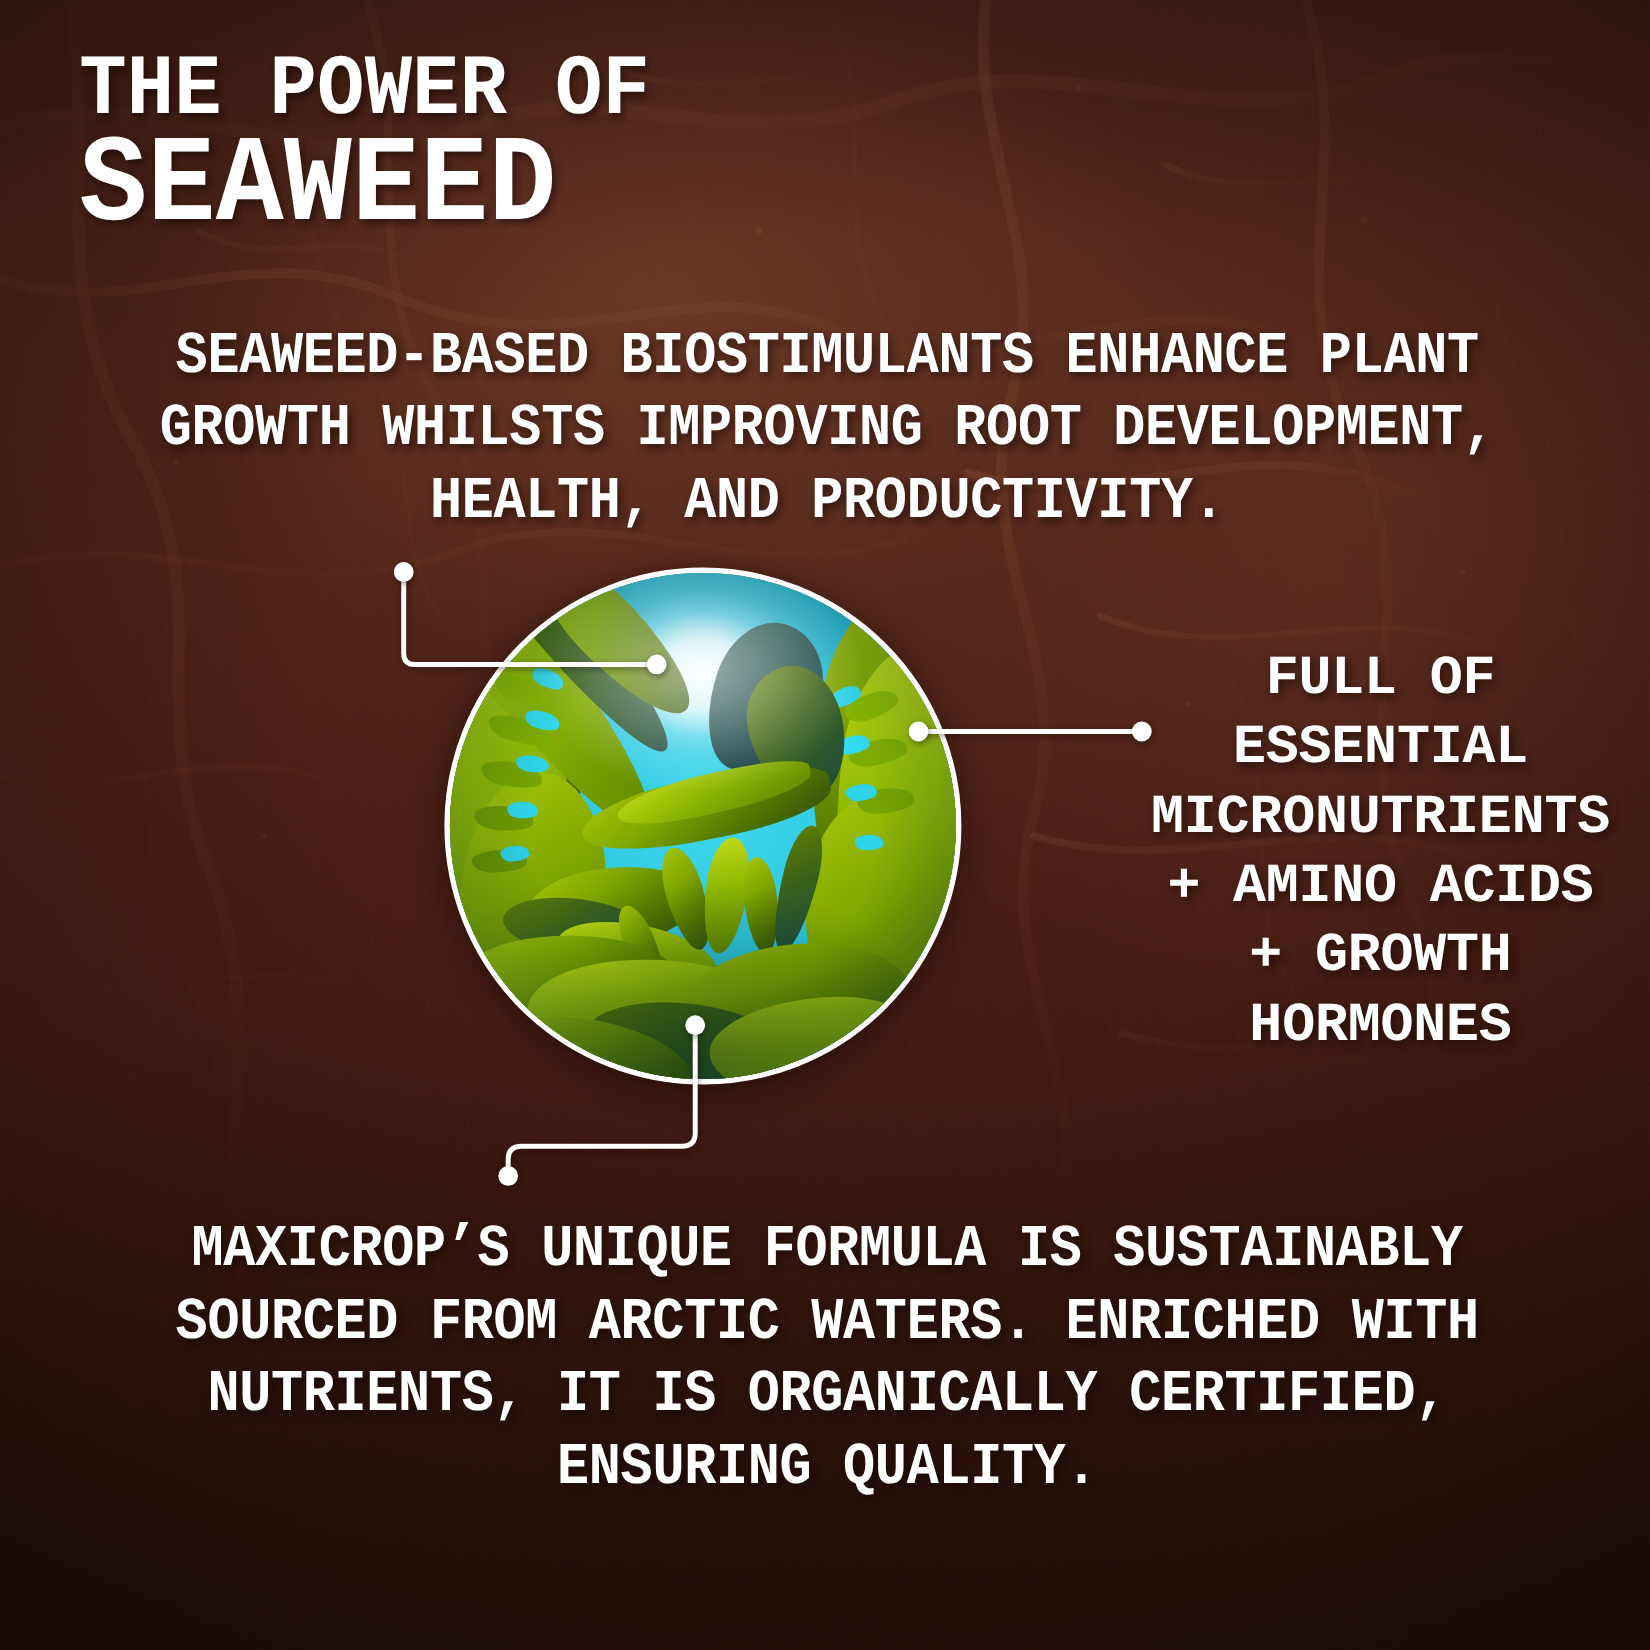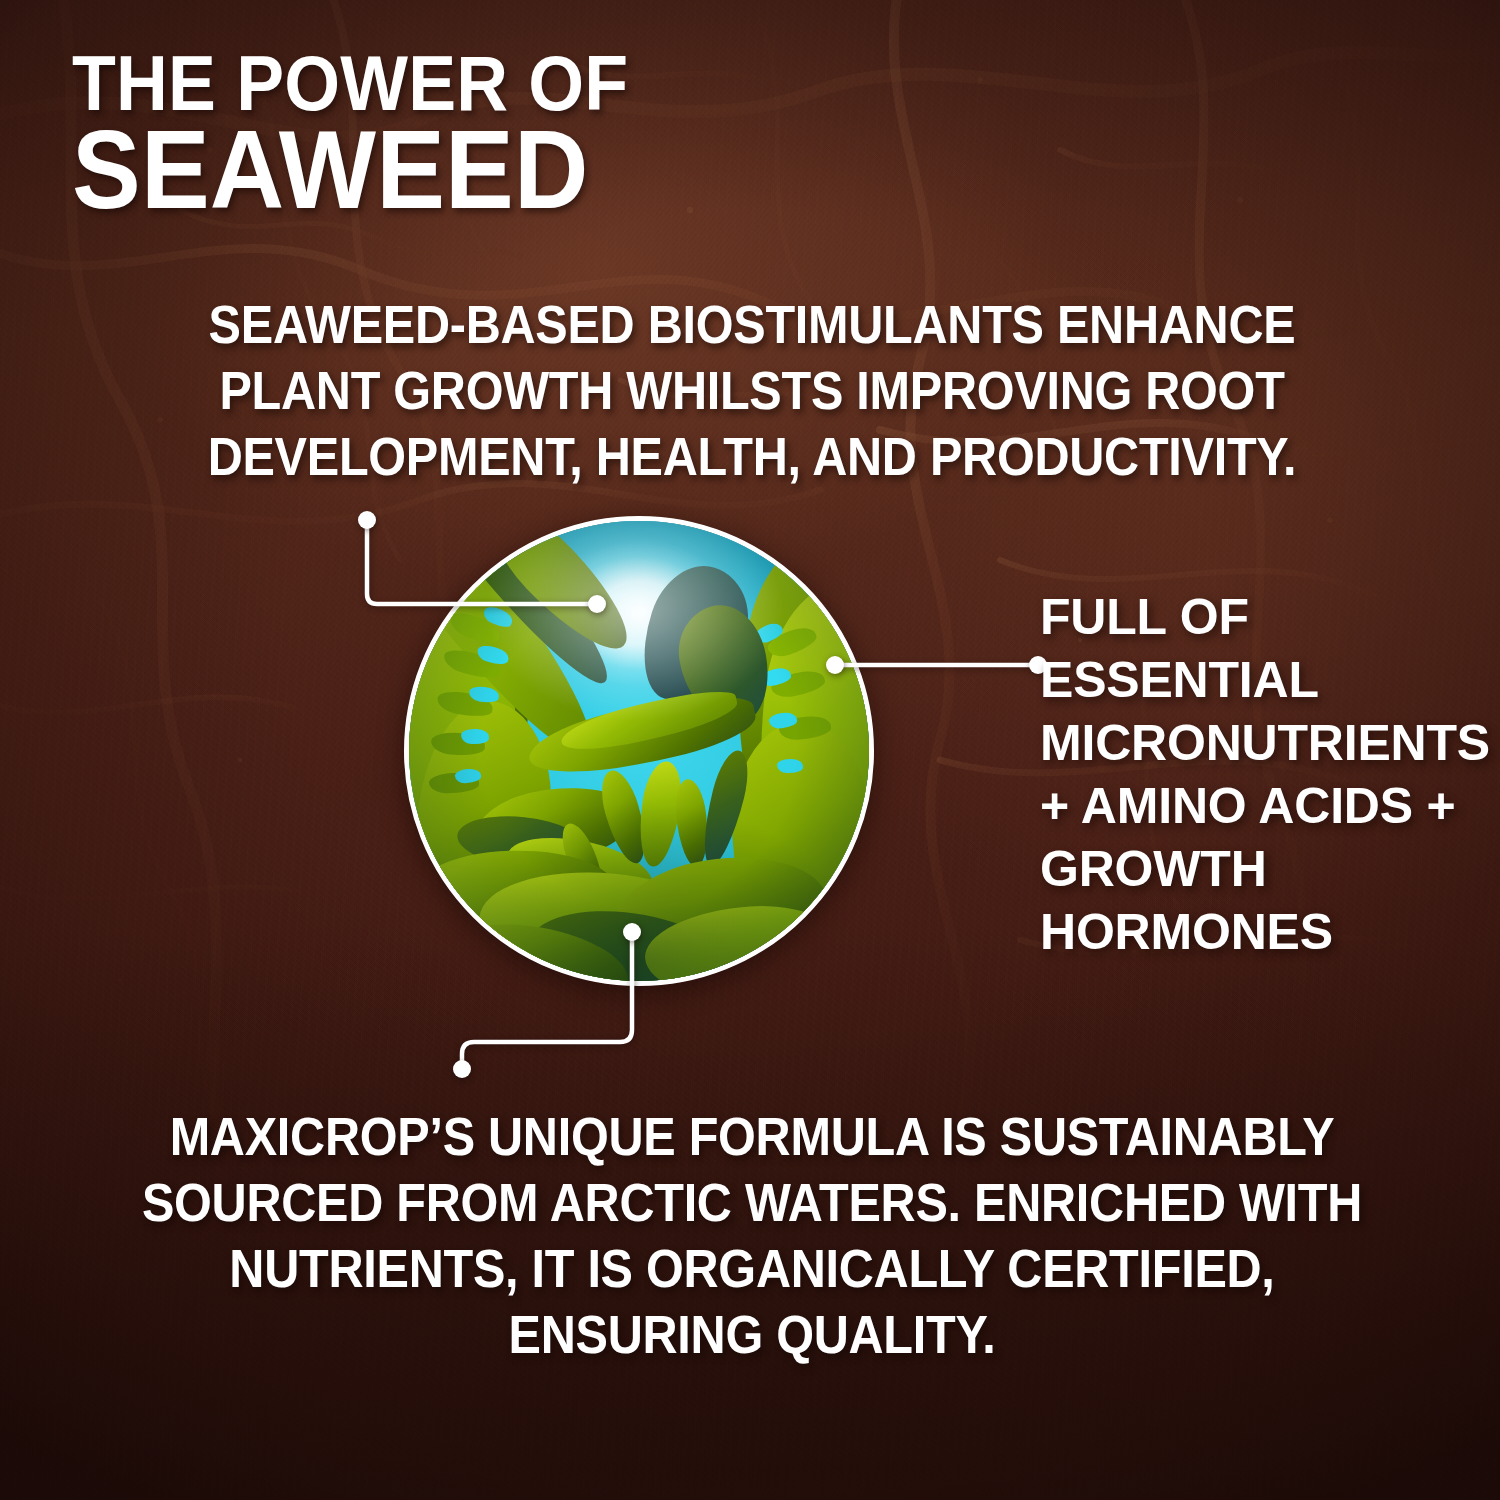--- a/index.html
+++ b/index.html
@@ -5,21 +5,21 @@
   html, body {
     margin: 0;
     padding: 0;
     background: #2b1410;
   }
   #poster {
     position: relative;
     width: 1500px;
     height: 1500px;
     overflow: hidden;
-    font-family: Liberation Sans, sans-serif;
+    font-family: Liberation Mono, monospace;
     background-color: #b91c1c;
     user-select: none;
   }
 
   
   .bg-layer {
     position: absolute;
     inset: 0;
     pointer-events: none;
   }
@@ -94,21 +94,21 @@
   }
   #callout-right {
     position: absolute;
     right: 30px;
     top: 586px;
     width: 430px;
     color: #ffffff;
     font-weight: 700;
     font-size: 50px;
     line-height: 1.26;
-    text-align: left;
+    text-align: center;
     text-shadow: 3px 4px 8px rgba(20,6,4,0.6);
     letter-spacing: -0.2px;
     margin-left: 15px;
   }
 
   
   #photo-circle {
     position: absolute;
     left: 404px;
     top: 516px;

